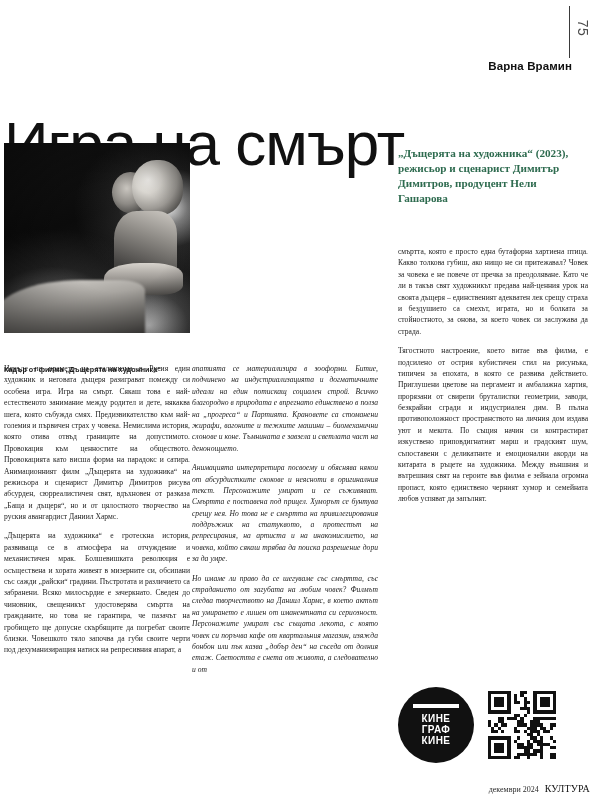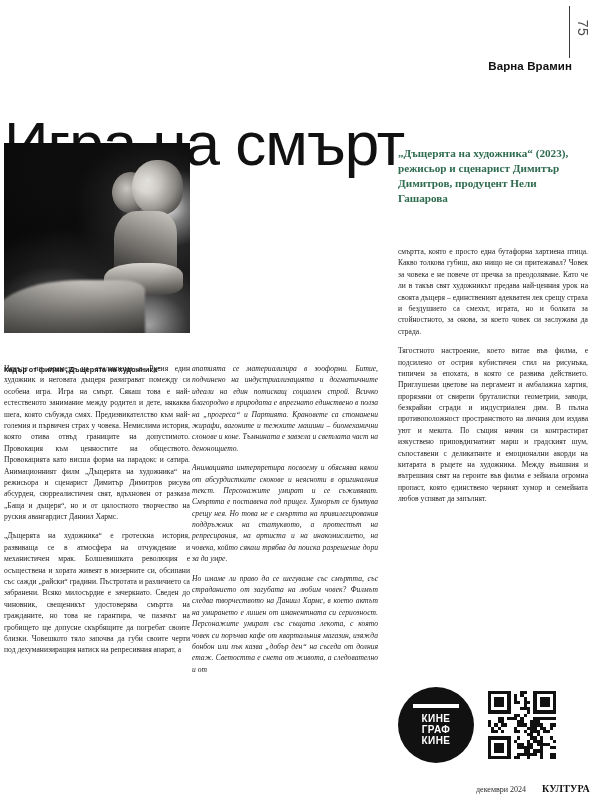--- a/index.html
+++ b/index.html
@@ -228,24 +228,24 @@
   
   .footer {
     position: absolute;
     right: 10px;
     bottom: 6px;
     font-family: "Liberation Serif", serif;
     font-size: 8px;
     color: #2b2b2b;
     display: flex;
     align-items: baseline;
-    gap: 16px;
+    gap: 6px;
   }
   .footer .kultura {
-    font-weight: bold;
+    font-weight: normal;
     font-size: 10px;
     letter-spacing: 0.2px;
     color: #111;
   }
 </style>
 </head>
 <body>
 
 <div class="page">
 

